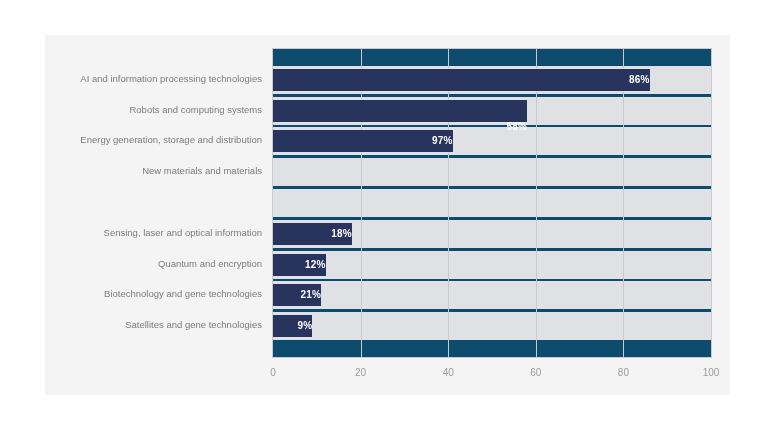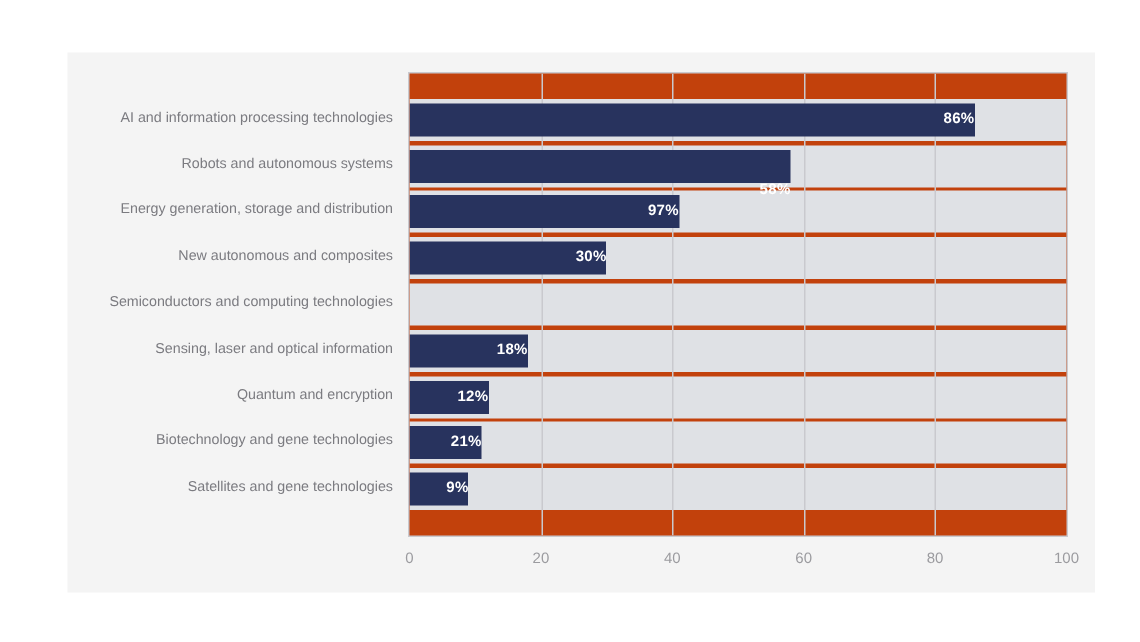--- a/index.html
+++ b/index.html
@@ -16,21 +16,21 @@
     position:absolute;left:45px;top:35px;width:685px;height:360px;
     background:#f4f4f4;
   }
 
   
   .plot{
     position:absolute;left:227px;top:13px;  
     width:440px;height:310px;
     border:1px solid #c9c9ce;
     box-sizing:border-box;
-    background:#c2410c;
+    background:#0c4a6e;
     overflow:hidden;
   }
 
   
   .band{position:absolute;left:0;right:0;background:#dfe1e5;}
 
   
   .gridline{position:absolute;top:0;bottom:0;width:1px;background:#c9c9ce;}
 
   
@@ -65,24 +65,23 @@
 </style>
 </head>
 <body>
 
 <div id="root">
 
   <div class="card">
 
     <div class="cat-labels">
         <div class="cat-label" style="top: 19.8px; color: rgb(123, 123, 128);">AI and information processing technologies</div>
-        <div class="cat-label" style="top: 50.6px; color: rgb(123, 123, 128);">Robots and autonomous systems</div>
+        <div class="cat-label" style="top: 50.6px; color: rgb(123, 123, 128);">Robots and computing systems</div>
         <div class="cat-label" style="top: 81.4px; color: rgb(123, 123, 128);">Energy generation, storage and distribution</div>
-        <div class="cat-label" style="top: 112.2px; color: rgb(123, 123, 128);">New autonomous and composites</div>
-        <div class="cat-label" style="top: 143px; color: rgb(123, 123, 128);">Semiconductors and computing technologies</div>
+        <div class="cat-label" style="top: 112.2px; color: rgb(123, 123, 128);">New materials and materials</div>
         <div class="cat-label" style="top: 173.8px; color: rgb(123, 123, 128);">Sensing, laser and optical information</div>
         <div class="cat-label" style="top: 204.6px; color: rgb(123, 123, 128);">Quantum and encryption</div>
         <div class="cat-label" style="top: 235.4px; color: rgb(123, 123, 128);">Biotechnology and gene technologies</div>
         <div class="cat-label" style="top: 266.2px; color: rgb(123, 123, 128);">Satellites and gene technologies</div>
       </div>
 
     <div class="plot">
       <div class="bands">
           <div class="band" style="top: 16.8px; height: 28px; background: rgb(223, 225, 229);"></div>
           <div class="band" style="top: 47.6px; height: 28px; background: rgb(223, 225, 229);"></div>
@@ -106,24 +105,20 @@
             <div class="bar-value" style="left: 0px; width: 376.68px; color: rgb(255, 255, 255);">86%</div>
           </div>
           <div class="bar-row" style="top: 50.6px; right: 0px;">
             <div class="bar" style="width: 254.04px; background: rgb(40, 51, 94);"></div>
             <div class="bar-value" style="left: 0px; width: 254.04px; color: rgb(255, 255, 255); margin-top: 16px;">58%</div>
           </div>
           <div class="bar-row" style="top: 81.4px; right: 0px;">
             <div class="bar" style="width: 179.58px; background: rgb(40, 51, 94);"></div>
             <div class="bar-value" style="left: 0px; width: 179.58px; color: rgb(255, 255, 255);">97%</div>
           </div>
-          <div class="bar-row" style="top: 112.2px; right: 0px;">
-            <div class="bar" style="width: 131.4px; background: rgb(40, 51, 94);"></div>
-            <div class="bar-value" style="left: 0px; width: 131.4px; color: rgb(255, 255, 255);">30%</div>
-          </div>
           <div class="bar-row" style="top: 173.8px; right: 0px;">
             <div class="bar" style="width: 78.84px; background: rgb(40, 51, 94);"></div>
             <div class="bar-value" style="left: 0px; width: 78.84px; color: rgb(255, 255, 255);">18%</div>
           </div>
           <div class="bar-row" style="top: 204.6px; right: 0px;">
             <div class="bar" style="width: 52.56px; background: rgb(40, 51, 94);"></div>
             <div class="bar-value" style="left: 0px; width: 52.56px; color: rgb(255, 255, 255);">12%</div>
           </div>
           <div class="bar-row" style="top: 235.4px; right: 0px;">
             <div class="bar" style="width: 48.18px; background: rgb(40, 51, 94);"></div>

